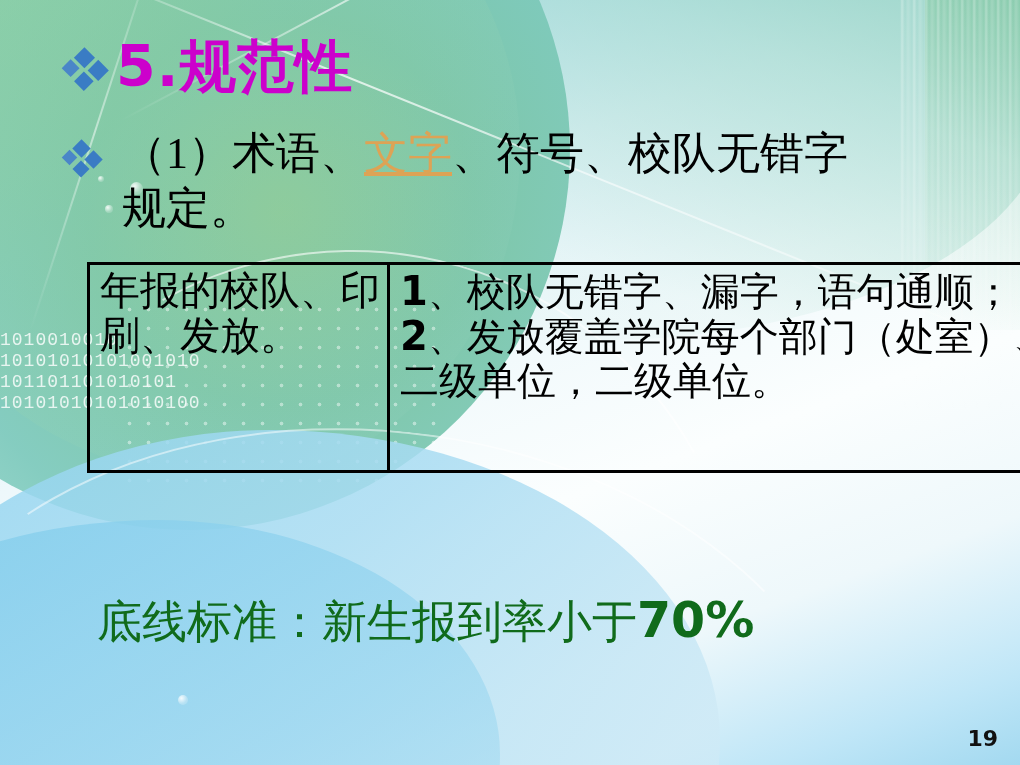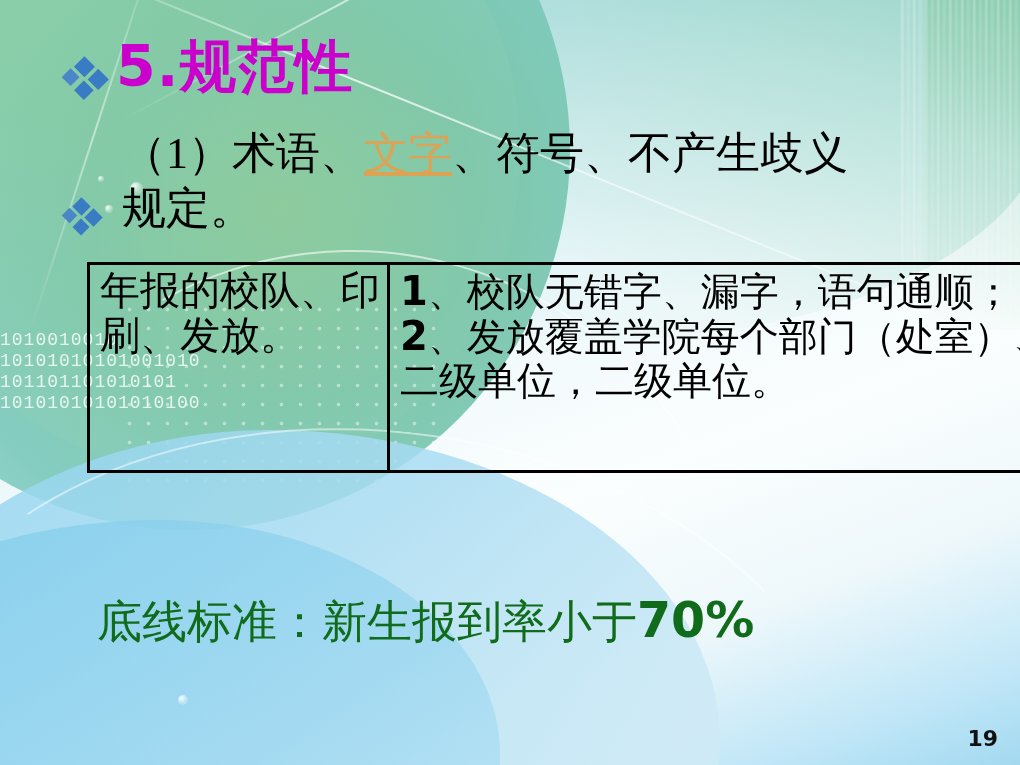--- a/index.html
+++ b/index.html
@@ -142,21 +142,21 @@
   .bubble {
     position: absolute;
     border-radius: 50%;
     background: radial-gradient(circle at 35% 32%, rgba(255,255,255,0.9) 0%, rgba(255,255,255,0.28) 55%, rgba(255,255,255,0.05) 100%);
     pointer-events: none;
   }
 
   
   .content { position: absolute; left: 0; top: 0; width: 1020px; height: 765px; }
 
-  .bullet-row { position: absolute; display: flex; align-items: flex-end; }
+  .bullet-row { position: absolute; display: flex; align-items: flex-start; }
 
   .dia {
     flex: none;
     width: 42px;
     position: relative;
     height: 38px;
     margin-right: 4px;
   }
   .dia i {
     position: absolute;
@@ -309,21 +309,21 @@
     </div>
 
     <div class="bullet-row" id="line1-row">
       <span class="dia">
         <i class="d1"></i>
           <i class="d2"></i>
           <i class="d3"></i>
           <i class="d4"></i>
       </span>
       <span class="body-text" id="line1-text">
-        <span>（1）术语、</span><a class="link-orange" href="#">文字</a><span>、符号、不产生歧义</span><br><span>规定。</span>
+        <span>（1）术语、</span><a class="link-orange" href="#">文字</a><span>、符号、校队无错字</span><br><span>规定。</span>
       </span>
     </div>
 
     <div id="tbl">
       <div class="cell-l">
         <div class="tbl-text">年报的校队、印刷、发放。</div>
       </div>
       <div class="cell-r">
         <div class="tbl-text tbl-text-r"><span class="num-b">1</span><span>、</span><span>校队无错字、漏字，语句通顺；</span></div>
         <div class="tbl-text tbl-text-r"><span class="num-b">2</span><span>、</span><span>发放覆盖学院每个部门（处室）、二级单位，二级单位。</span></div>

